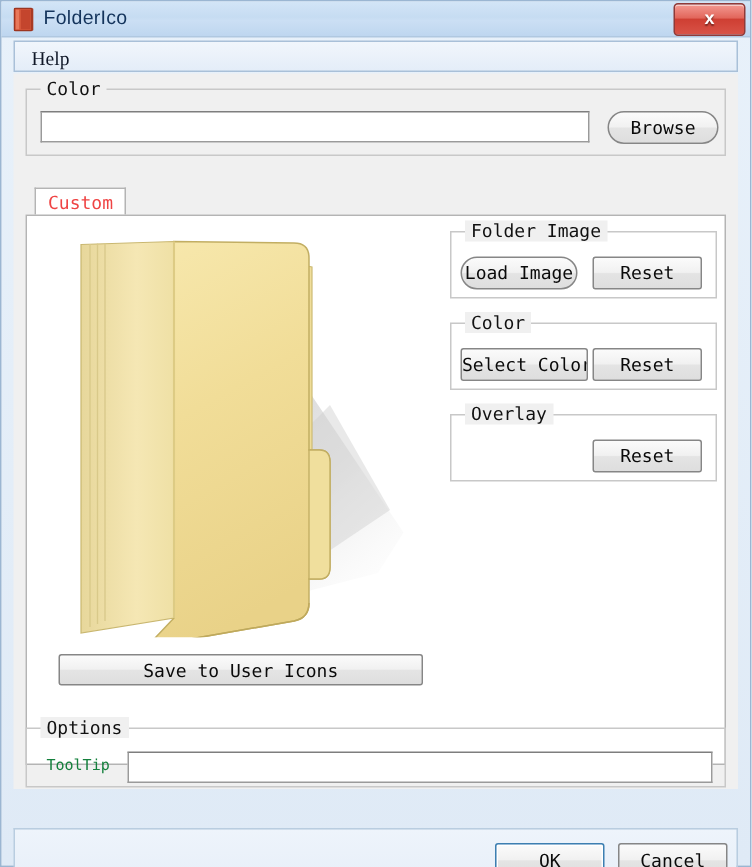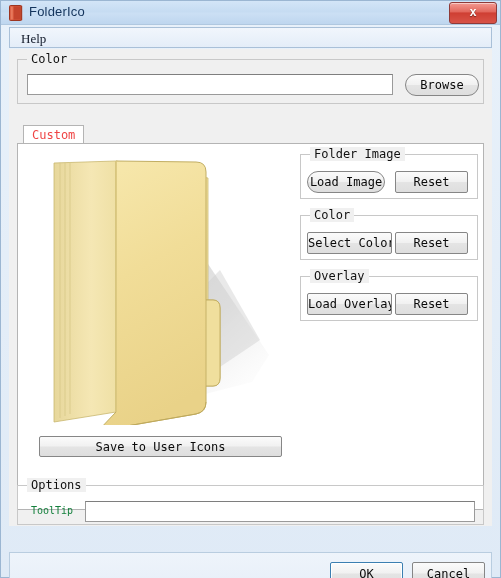--- a/index.html
+++ b/index.html
@@ -313,21 +313,20 @@
 
         <div class="group" style="left:282px; top:71px; width:178px; height:45px;">
           <span class="group-title">Color</span>
         </div>
         <button class="btn" style="left:289px; top:88px; width:85px; height:22px;">Select Color</button>
         <button class="btn" style="left:377px; top:88px; width:73px; height:22px;">Reset</button>
 
         <div class="group" style="left:282px; top:132px; width:178px; height:45px;">
           <span class="group-title">Overlay</span>
         </div>
-        <button class="btn" style="left:289px; top:149px; width:85px; height:22px;">Load Overlay</button>
         <button class="btn" style="left:377px; top:149px; width:73px; height:22px;">Reset</button>
 
         <button class="btn" style="left:21px; top:292px; width:243px; height:21px;">Save to User Icons</button>
 
       </div>
     </div>
 
     <div class="group" style="left:8px; top:436px; width:467px; height:40px;">
       <span class="group-title">Options</span>
     </div>

